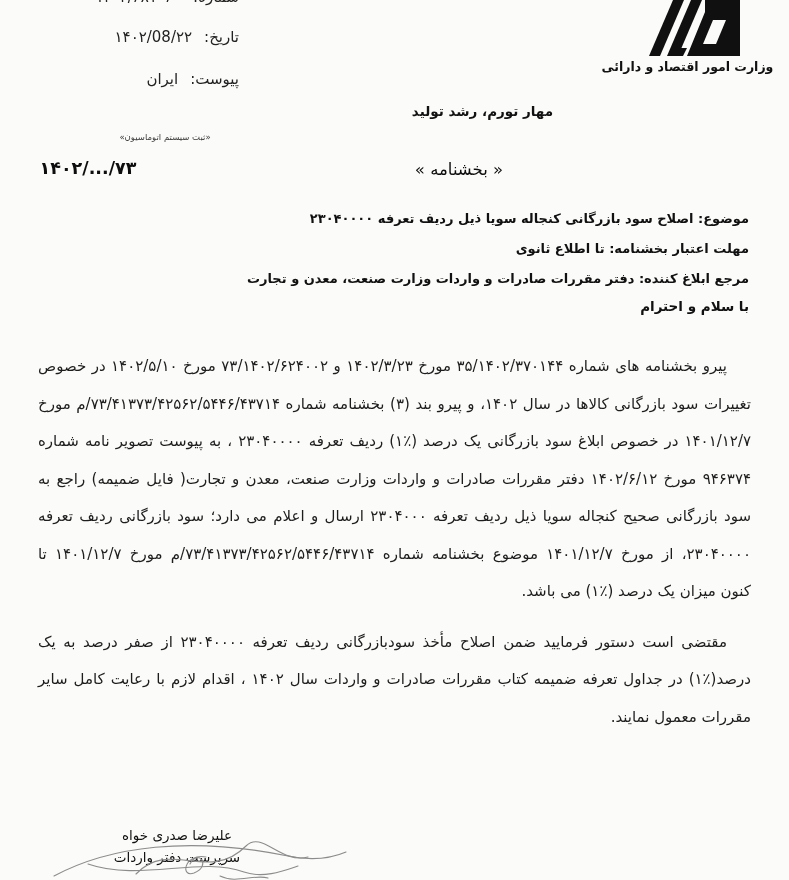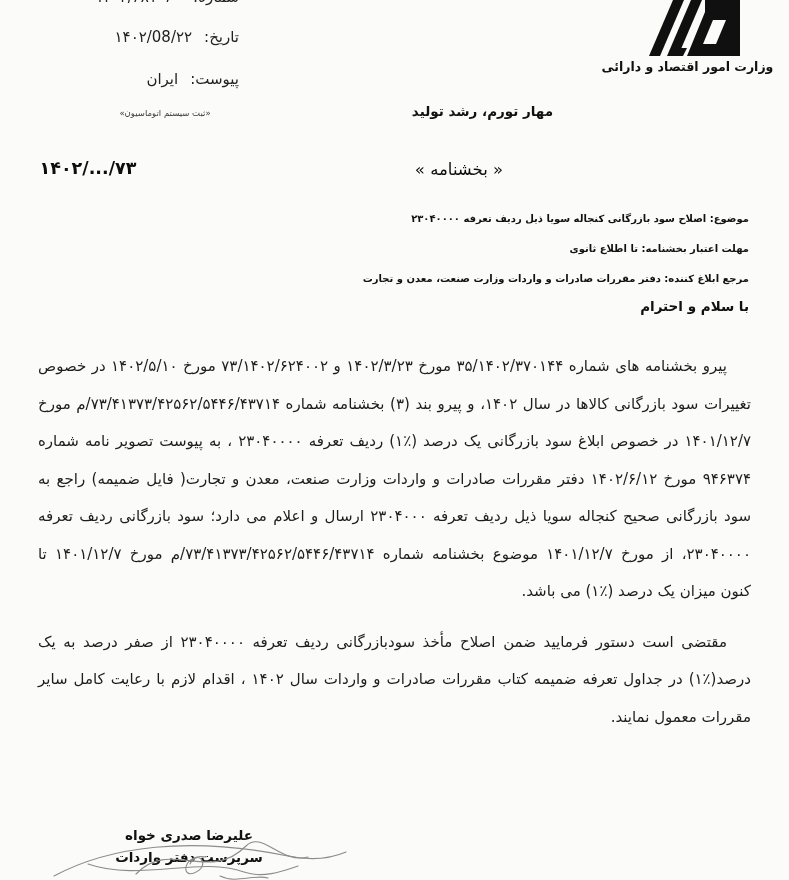--- a/index.html
+++ b/index.html
@@ -21,47 +21,47 @@
   
   .meta-left { left: 57px; width: 182px; direction: rtl; text-align: right; font-size: 15px; }
   .meta-left .lbl { color: #222; }
   .meta-left .val { margin-right: 12px; color: #222; }
   .row-number { top: -12px; }
   .row-date { top: 28px; }
   .row-attach { top: 70px; }
 
   .slogan { left: 405px; top: 103px; width: 155px; text-align: center;
             font-weight: bold; font-size: 13.5px; direction: rtl; color: #111; }
-  .automation { left: 110px; top: 108px; width: 110px; text-align: center;
+  .automation { left: 110px; top: 132px; width: 110px; text-align: center;
                 font-size: 8.5px; color: #3a3a3a; direction: rtl; }
 
   
   .doc-heading { left: 393px; top: 160px; width: 132px; text-align: center;
                  font-weight: normal; font-size: 16.5px; direction: rtl; color: #0d0d0d; }
   .doc-number { left: 28px; top: 158px; width: 120px; direction: ltr; text-align: center;
                 font-weight: bold; font-size: 17.5px; color: #0d0d0d; }
 
   
   .subject-block { left: 40px; top: 204px; width: 709px; direction: rtl;
-                   text-align: right; font-weight: bold; font-size: 10px; color: #111; }
+                   text-align: right; font-weight: bold; font-size: 13px; color: #111; }
   .subject-block div { line-height: 30px; }
   .salutation { left: 40px; top: 298px; width: 709px; direction: rtl;
                 text-align: right; font-weight: bold; font-size: 13.5px; color: #111; }
 
   
   .body-text { left: 38px; top: 348px; width: 713px; direction: rtl; }
   .body-text p {
     font-size: 15px; line-height: 37.5px; text-align: justify;
     text-indent: 24px; color: #1d1d1d;
   }
   .body-text p + p { margin-top: 13px; }
 
   
-  .sig-block { left: 103px; top: 824px; width: 172px; text-align: center;
-               direction: rtl; font-weight: bold; font-size: 13.5px; color: #111; }
+  .sig-block { left: 91px; top: 824px; width: 172px; text-align: center;
+               direction: rtl; font-weight: normal; font-size: 13.5px; color: #111; }
   .sig-block div { line-height: 22px; }
   .scribble { left: 40px; top: 830px; width: 310px; height: 50px; }
 </style>
 </head>
 <body>
 
 <div class="abs logo-wrap">
   <svg width="95" height="56" viewBox="0 0 95 56">
     <polygon points="2,56 26,0 37,0 13,56" fill="#101010"></polygon>
     <polygon points="20,56 44,0 55,0 31,56" fill="#101010"></polygon>

